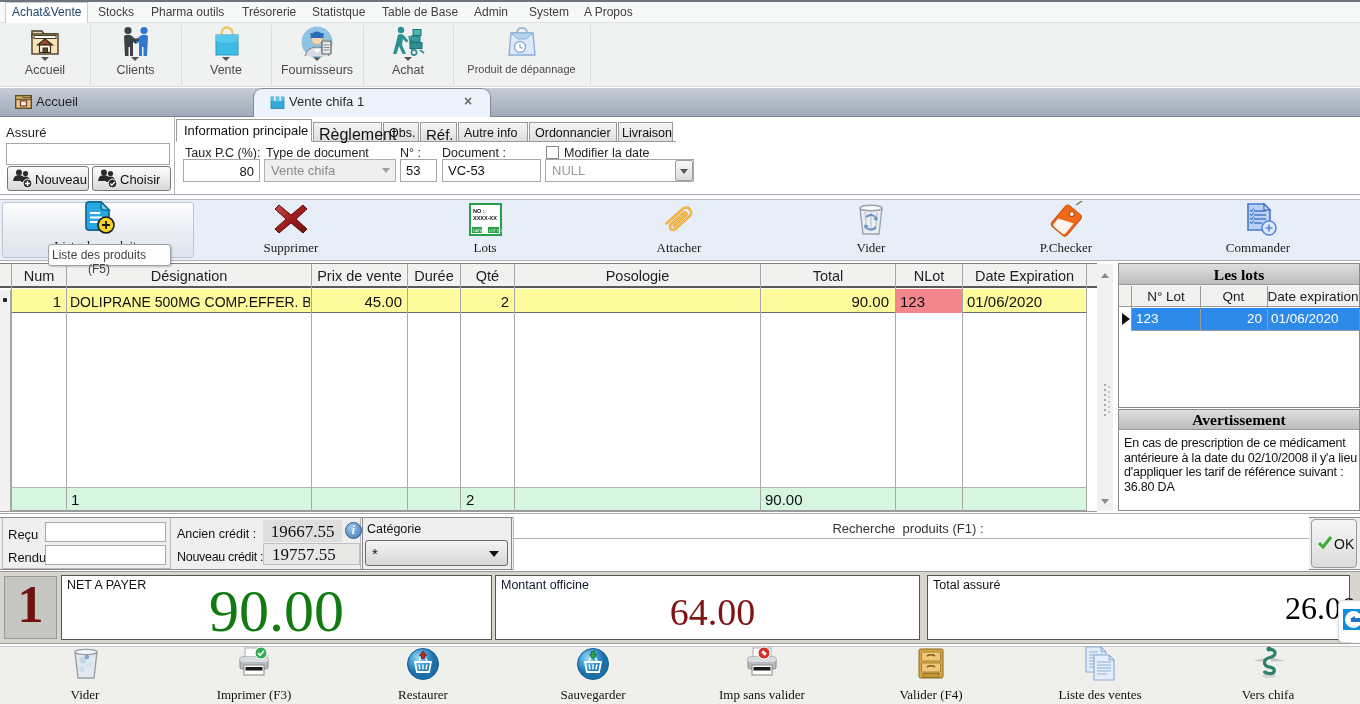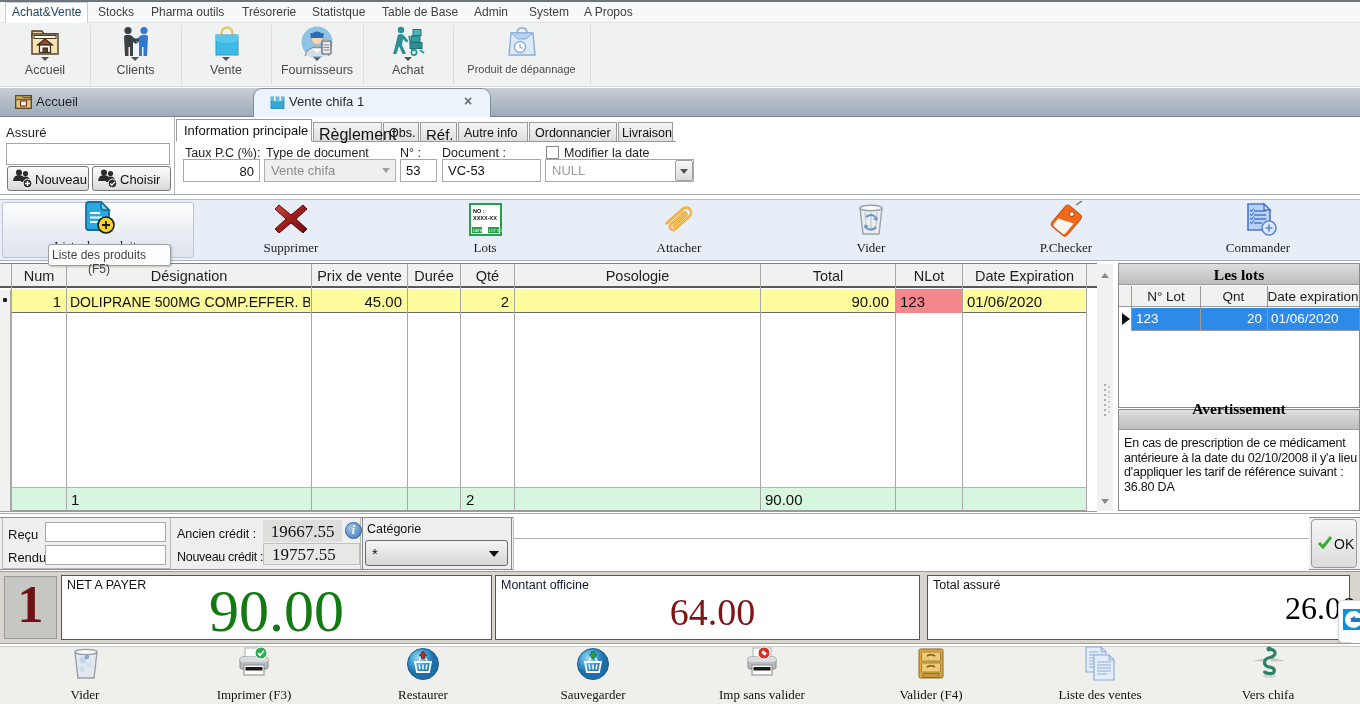--- a/index.html
+++ b/index.html
@@ -306,21 +306,21 @@
 <div class="abs" style="top:311px;left:1200px;width:62px;text-align:right;font-size:13.5px;color:#fff">20</div>
 <div class="abs" style="top:311px;left:1271px;font-size:13.5px;color:#fff">01/06/2020</div>
 <div class="abs" style="left:1122px;top:313px;width:0;height:0;border:6px solid transparent;border-left:8px solid #111"></div>
 <div class="abs" style="left:1131px;top:286px;width:1px;height:44px;background:#9a9a9a"></div>
 <div class="abs" style="left:1200px;top:286px;width:1px;height:44px;background:#9a9a9a"></div>
 <div class="abs" style="left:1267px;top:286px;width:1px;height:44px;background:#9a9a9a"></div>
 <div class="abs" style="left:1131px;top:330px;width:228px;height:1px;background:#9a9a9a"></div>
 
 <div class="abs" style="left:1118px;top:409px;width:242px;height:102px;background:#fff;border:1px solid #8a8a8a"></div>
 <div class="abs" style="left:1119px;top:410px;width:240px;height:20px;background:linear-gradient(#dedede,#bdbdbd);border-bottom:1px solid #9a9a9a"></div>
-<div class="abs ser" style="top:400px;left:1119px;width:240px;text-align:center;font-size:15.5px;font-weight:bold;color:#000">Avertissement</div>
+<div class="abs ser" style="top:411px;left:1119px;width:240px;text-align:center;font-size:15.5px;font-weight:bold;color:#000">Avertissement</div>
 <div class="abs" style="top:436px;left:1124px;width:236px;font-size:12.5px;line-height:14.6px;color:#111;letter-spacing:-0.2px">En cas de prescription de ce médicament<br>antérieure à la date du 02/10/2008 il y'a lieu<br>d'appliquer les tarif de référence suivant :<br>36.80 DA</div>
 
 <div class="abs" style="left:0;top:513px;width:1360px;height:1px;background:#aaaaaa"></div>
 
 <div class="abs" style="left:0;top:517px;width:1360px;height:53px;background:#efefef;border-top:1px solid #8c8c8c;border-bottom:1px solid #8c8c8c"></div>
 <div class="abs" style="left:2px;top:518px;width:169px;height:51px;border:1px solid #b8b8b8;border-top:none"></div>
 <div class="abs" style="top:527px;left:8px;font-size:13px;color:#111">Reçu</div>
 <div class="abs" style="left:45px;top:522px;width:121px;height:20px;background:#fff;border:1px solid #a8a8a8"></div>
 <div class="abs" style="top:550px;left:8px;font-size:13px;color:#111">Rendu</div>
 <div class="abs" style="left:45px;top:545px;width:121px;height:20px;background:#fff;border:1px solid #a8a8a8"></div>
@@ -331,20 +331,21 @@
 <div class="abs ser" style="left:345px;top:523px;width:17px;text-align:center;font-size:12px;font-weight:bold;color:#fff;font-style:italic">i</div>
 <div class="abs" style="top:550px;left:177px;font-size:12.5px;color:#111;letter-spacing:-0.3px">Nouveau crédit :</div>
 <div class="abs ser" style="left:263px;top:543px;width:97px;height:22px;background:#e8e8e6;border:1px solid #c0c0c0;font-size:17px;color:#111;padding:1px 0 0 8px">19757.55</div>
 <div class="abs" style="left:362px;top:517px;width:150px;height:53px;background:#efefef;border:1px solid #888"></div>
 <div class="abs" style="top:522px;left:367px;font-size:12.5px;color:#111">Catégorie</div>
 <div class="abs" style="left:365px;top:540px;width:143px;height:26px;background:linear-gradient(#f4f4f4,#d6d6d6);border:1px solid #6a6a6a;border-radius:3px"></div>
 <div class="abs" style="top:545px;left:372px;font-size:15px;color:#111">*</div>
 <div class="abs" style="left:489px;top:551px;width:0;height:0;border:5px solid transparent;border-top:6px solid #111"></div>
 <div class="abs" style="left:513px;top:517px;width:796px;height:53px;background:#fff;border-left:1px solid #c0c0c0"></div>
 <div class="abs" style="left:513px;top:538px;width:796px;height:1px;background:#b0b0b0"></div>
+<div class="abs" style="top:521px;left:513px;width:790px;text-align:center;font-size:13px;color:#333">Recherche&nbsp; produits (F1) :</div>
 <div class="abs" style="left:1311px;top:519px;width:46px;height:49px;background:linear-gradient(#f6f6f6,#dcdcdc);border:1px solid #9a9a9a;border-radius:4px"></div>
 <svg class="abs" style="left:1317px;top:534px" width="16" height="16" viewBox="0 0 16 16">
       <path d="M2 9 L6 13 L14 3" stroke="#3daa35" stroke-width="3" fill="none"></path>
     </svg>
 <div class="abs" style="top:536px;left:1334px;font-size:14px;color:#111">OK</div>
 
 <div class="abs" style="left:0;top:571px;width:1360px;height:72px;background:#d8d5cf;border-top:1px solid #999"></div>
 <div class="abs" style="left:4px;top:576px;width:53px;height:63px;background:#c6c6c2;border:1px solid #9a9a9a"></div>
 <div class="abs ser" style="left:4px;top:575px;width:53px;text-align:center;font-size:52px;font-weight:bold;color:#6e1313">1</div>
 <div class="abs" style="left:61px;top:575px;width:431px;height:65px;background:#fff;border:1px solid #555"></div>

